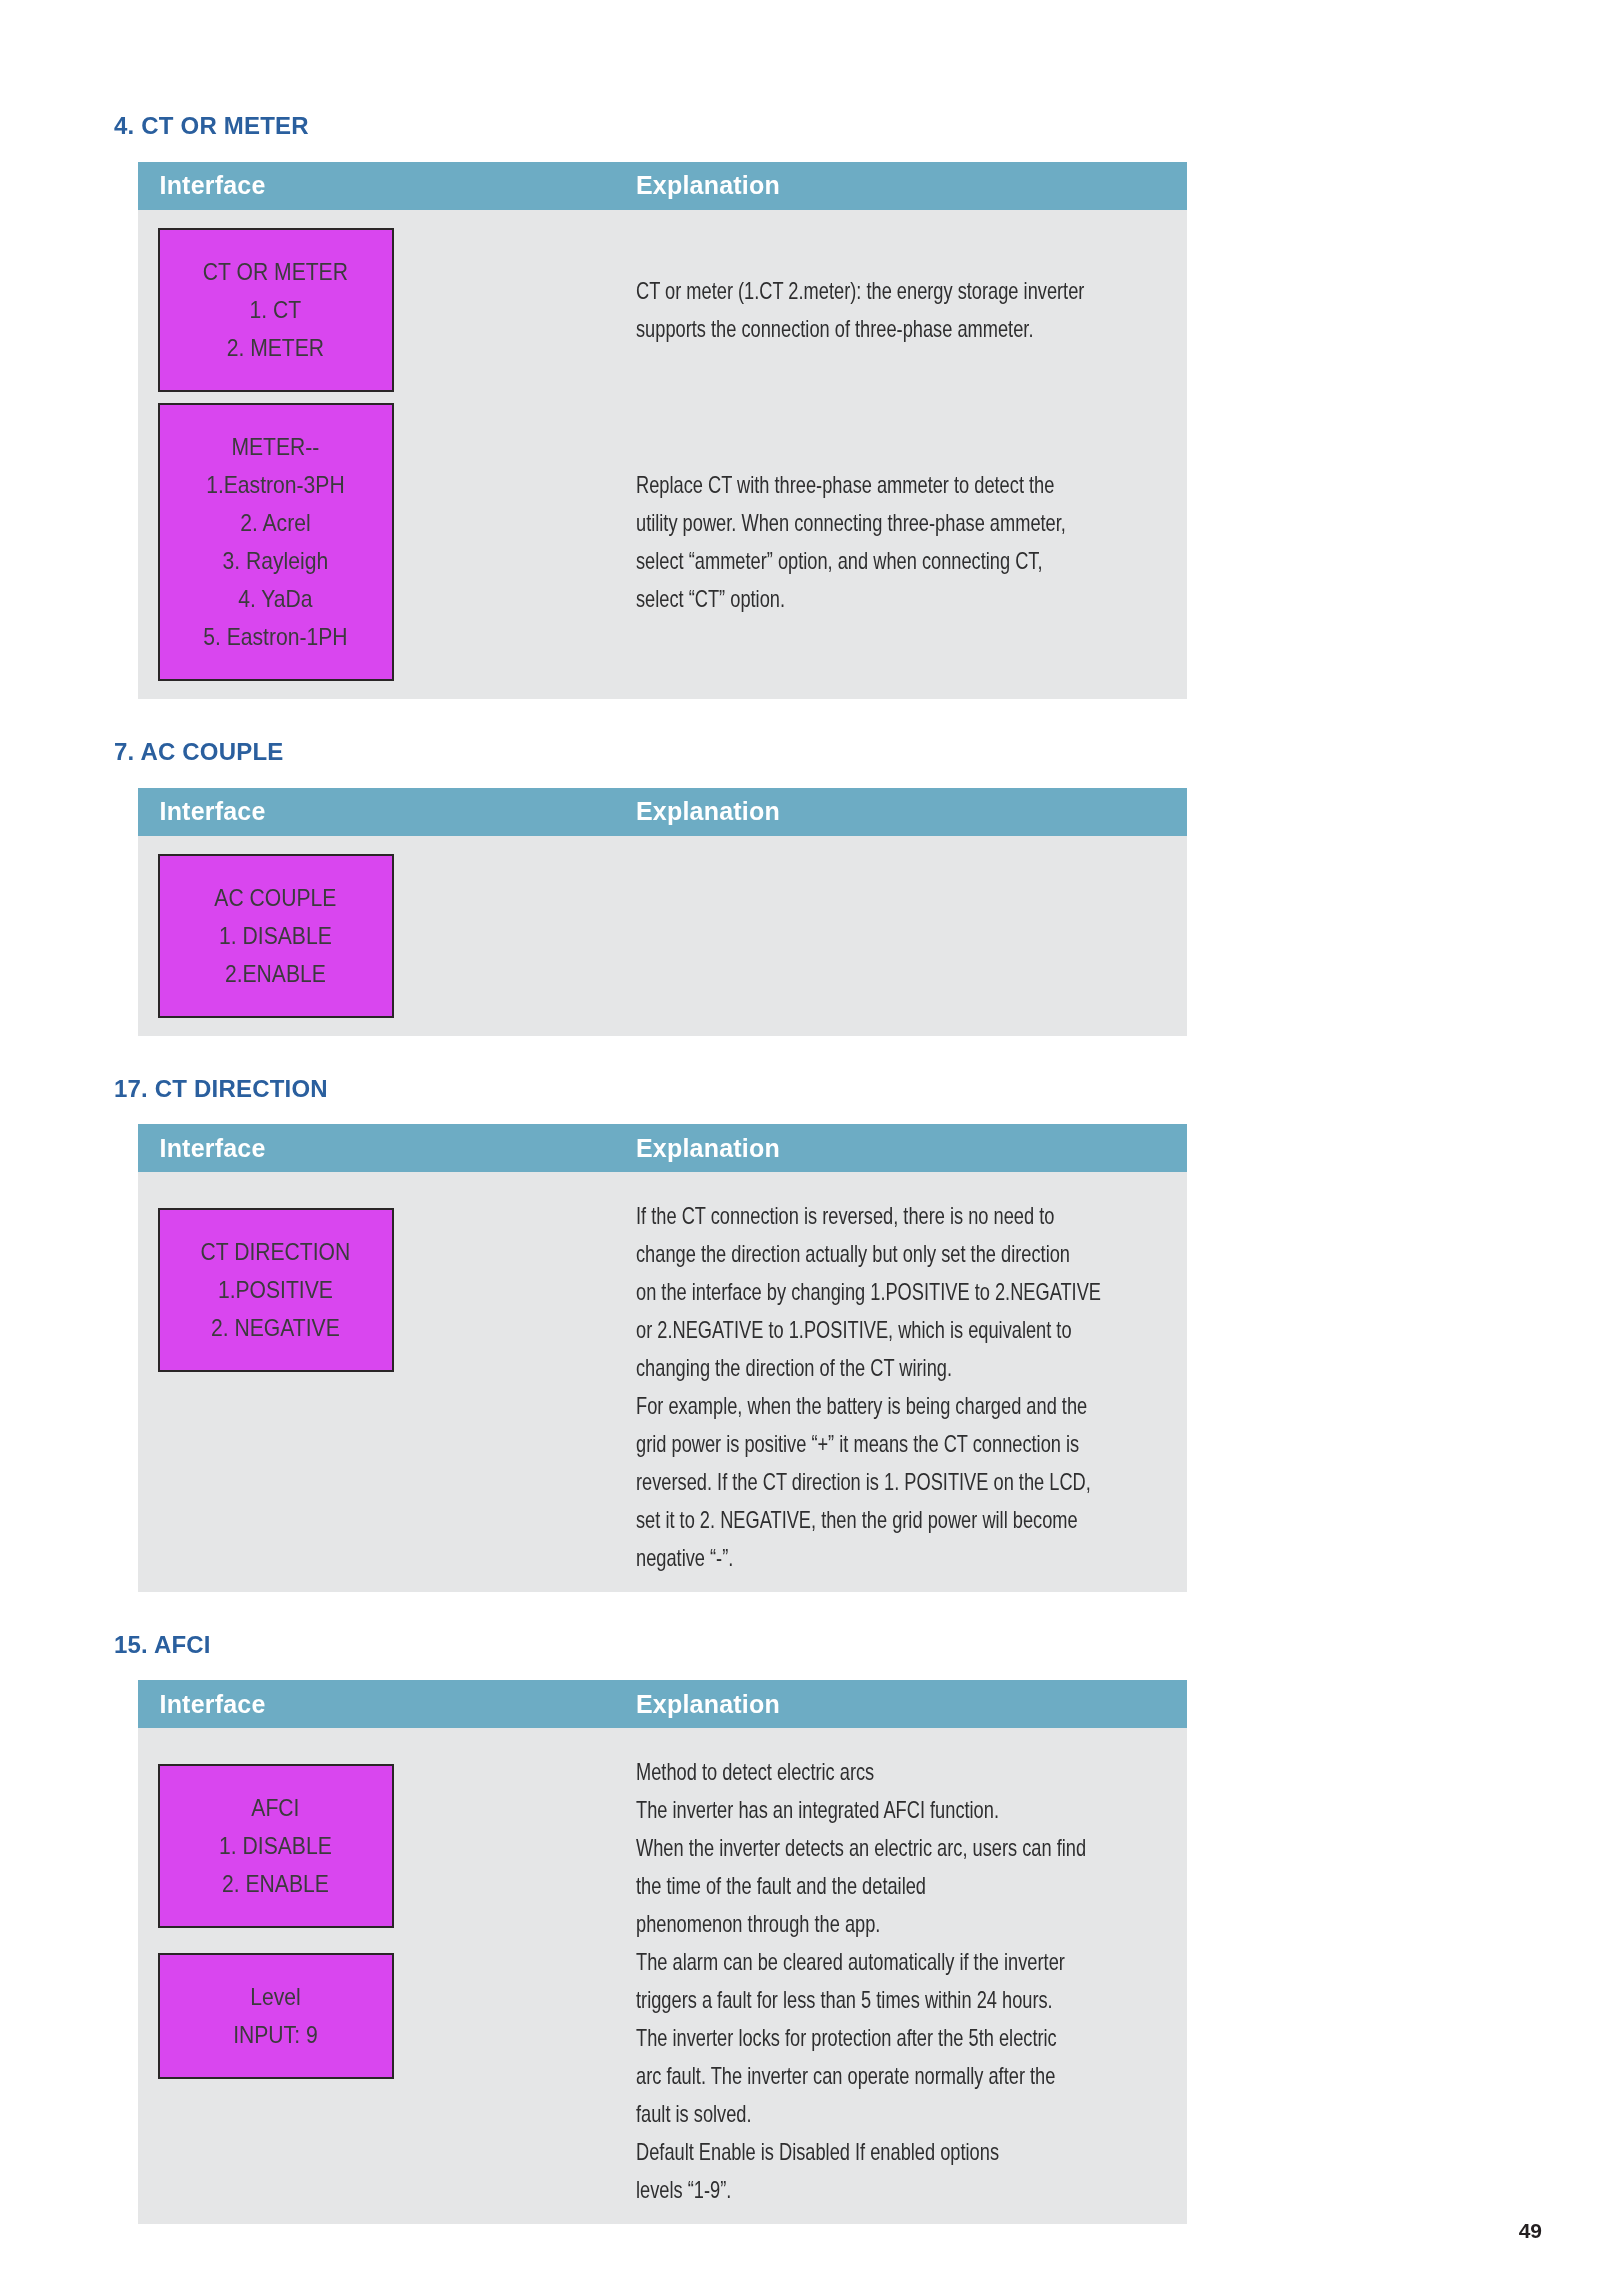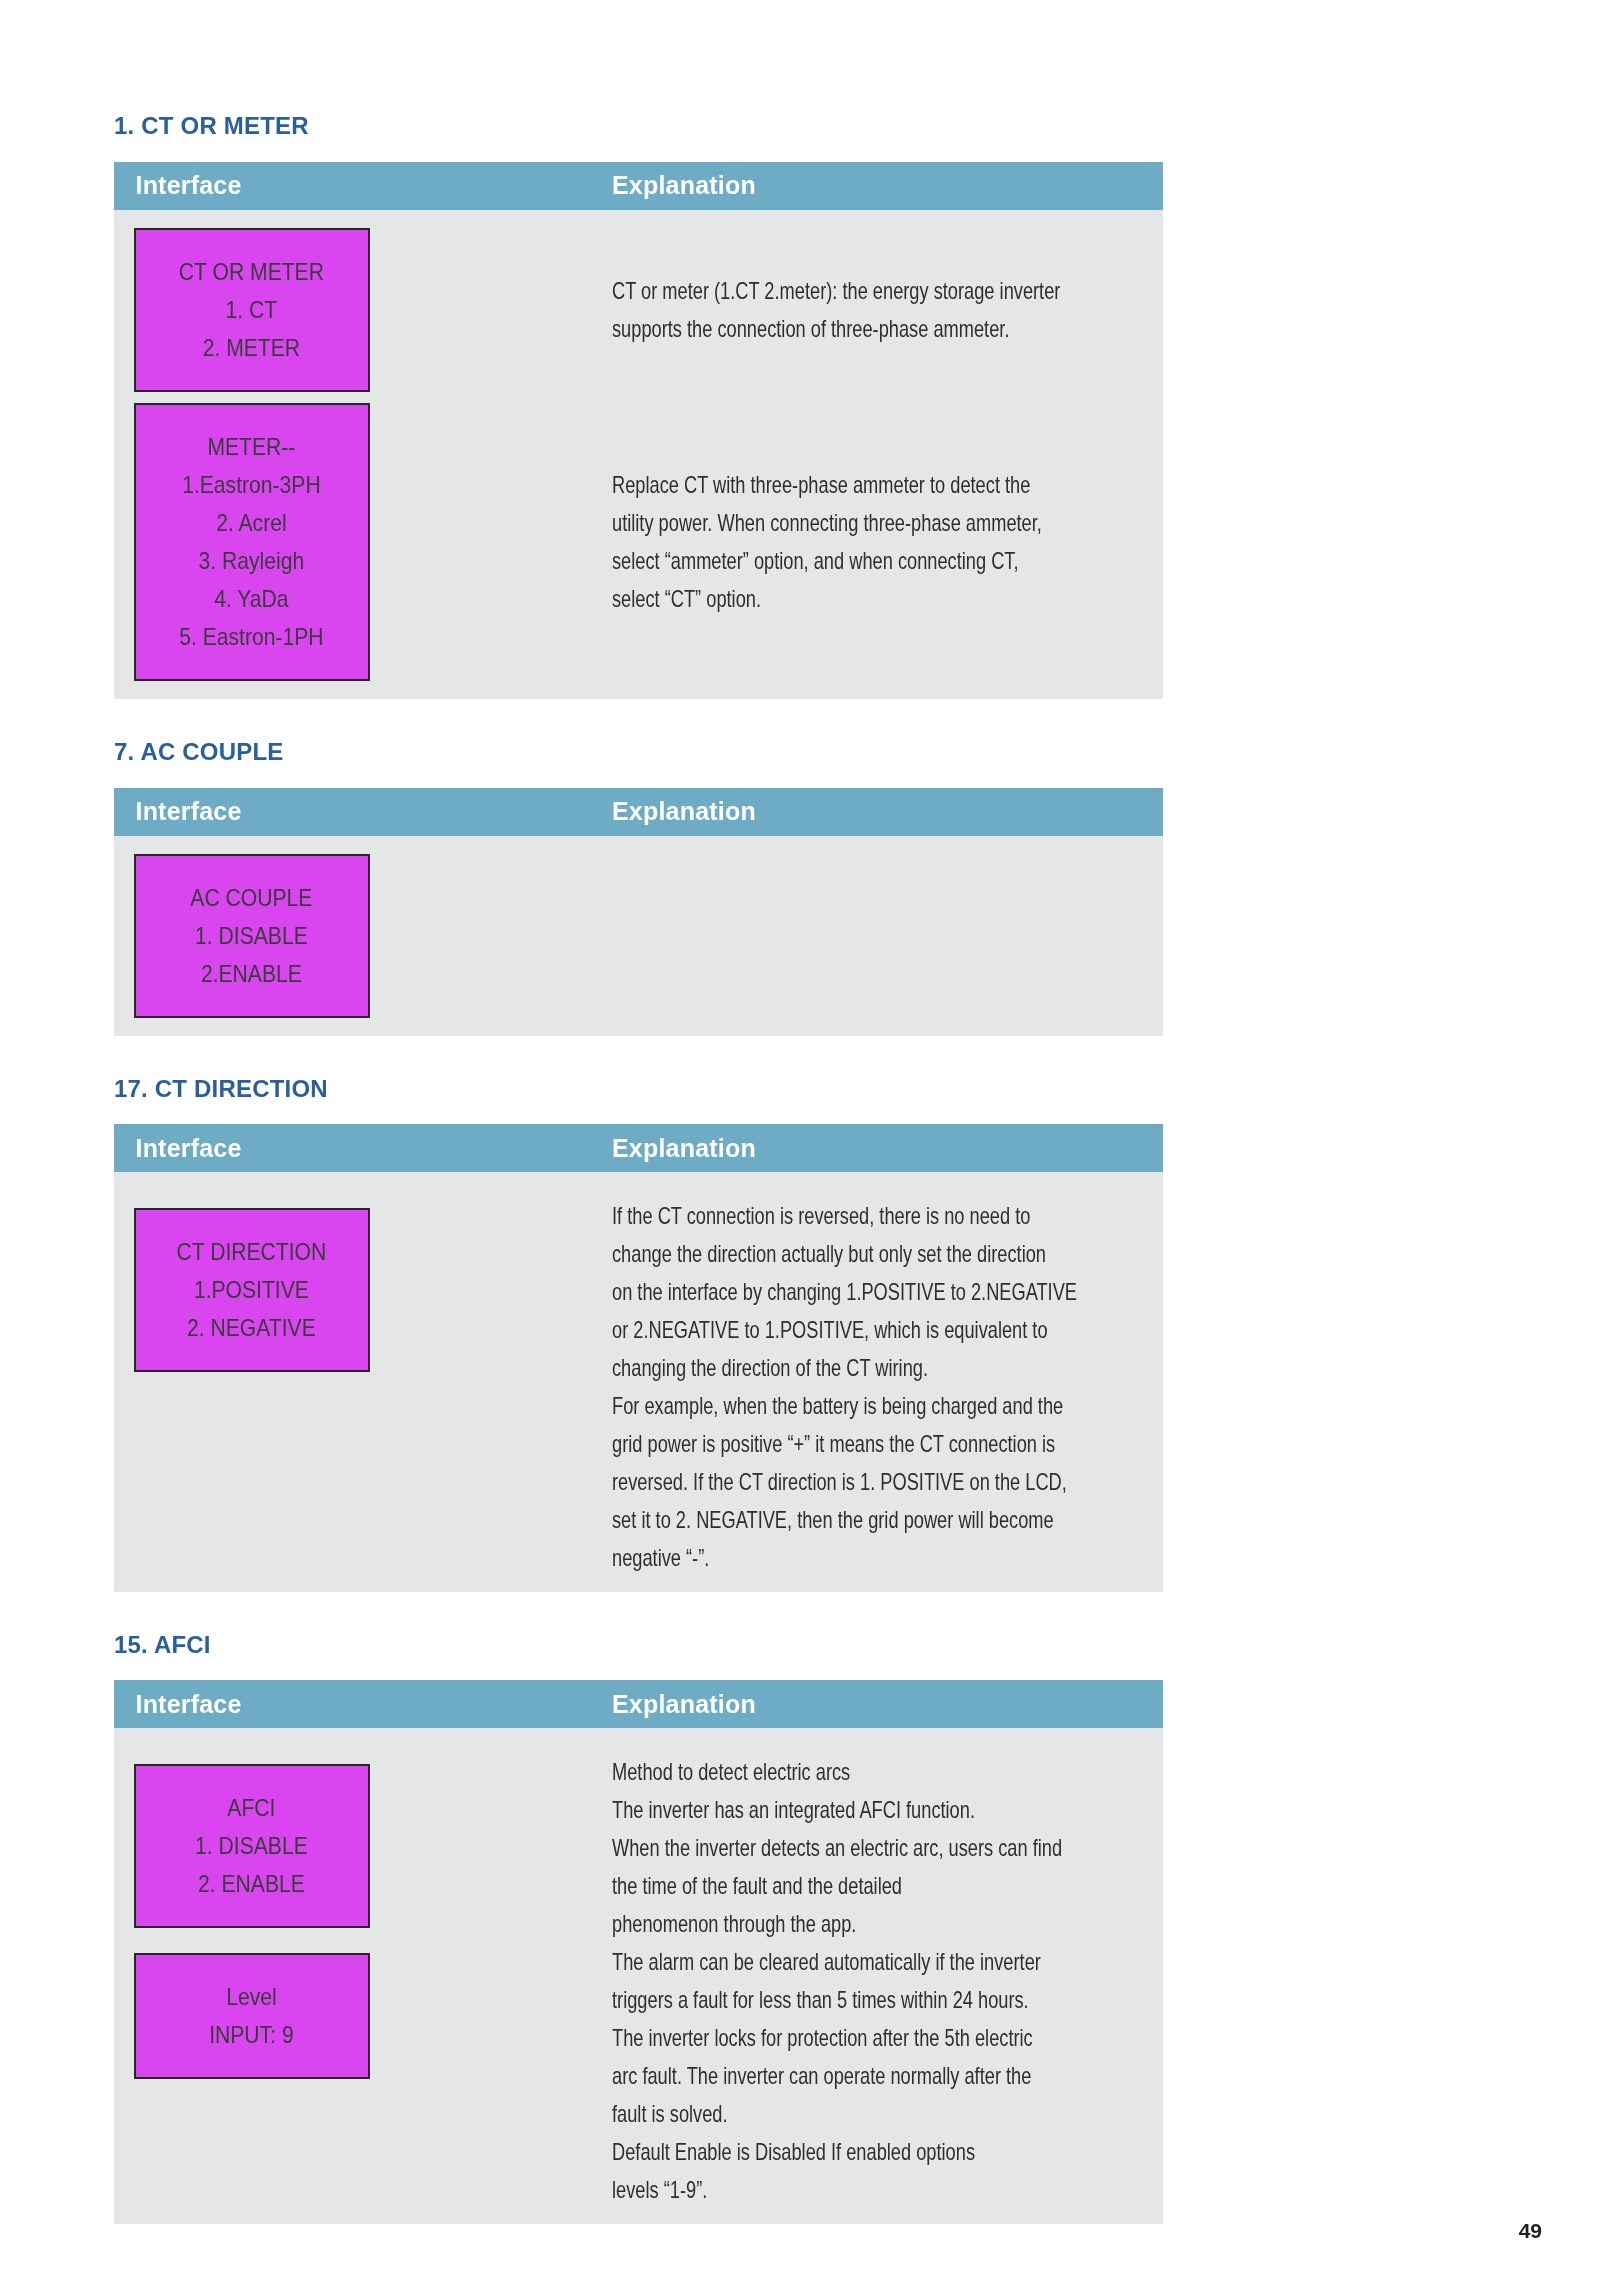--- a/index.html
+++ b/index.html
@@ -18,21 +18,21 @@
   }
   .sec { margin-bottom:39px; }
   .sec-title {
     font-size:24px;
     line-height:28px;
     font-weight:bold;
     color:#2a5f9e;
     letter-spacing:0.2px;
     margin-bottom:21.5px;
   }
-  .tbl { width:100%; }
+  .tbl { width:100%;margin-left:24px; }
   .thead {
     background:#6dacc4;
     height:48px;
     display:flex;
     align-items:center;
   }
   .th {
     color:#ffffff;
     font-weight:bold;
     font-size:25px;
@@ -97,21 +97,21 @@
     color:#231f20;
   }
 </style>
 </head>
 <body>
 
 <div class="page">
   <div class="content">
 
     <div class="sec">
-      <div class="sec-title">1. CT OR METER</div>
+      <div class="sec-title">4. CT OR METER</div>
       <div class="tbl">
         <div class="thead">
           <div class="th th-if">Interface</div>
           <div class="th th-ex">Explanation</div>
         </div>
         <div class="tbody">
           <div class="row">
             <div class="cell-if">
               <div class="lcd-box">
                 <div class="lcd-lines">

